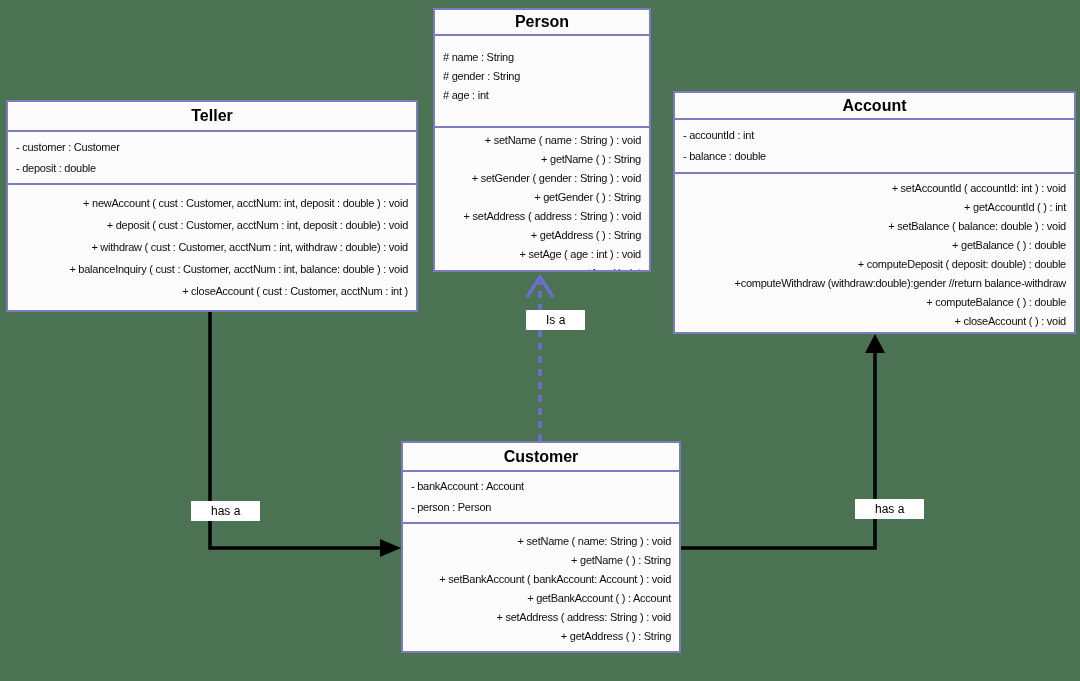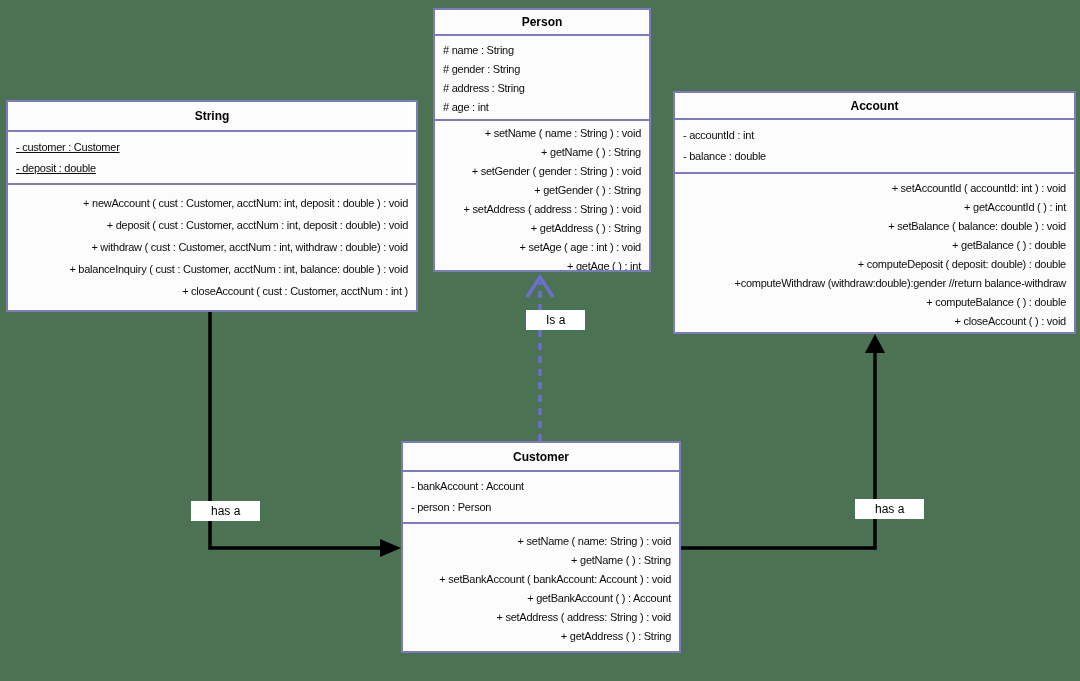--- a/index.html
+++ b/index.html
@@ -17,21 +17,21 @@
     position:absolute;
     background:#fcfcfd;
     border:2px solid #7b7bbd;
     box-sizing:border-box;
     display:flex;flex-direction:column;
     box-shadow:0 0 0 1px rgba(255,255,255,0.25) inset;
   }
   .uml-title{
     box-sizing:border-box;
     border-bottom:2px solid #7b7bbd;
-    font-size:12px;font-weight:bold;color:#000;
+    font-size:16px;font-weight:bold;color:#000;
     display:flex;align-items:center;justify-content:center;
     flex:0 0 auto;
   }
   .uml-attrs{
     box-sizing:border-box;
     border-bottom:2px solid #7b7bbd;
     overflow:hidden;
     flex:0 0 auto;
   }
   .uml-methods{
@@ -44,28 +44,28 @@
     font-size:11px;color:#0c0c0c;
     letter-spacing:-0.25px;
     white-space:nowrap;
     line-height:19px;
   }
 
   
   #box-teller{left:6px;top:100px;width:412px;height:212px;}
   #box-teller .uml-title{height:30px;}
   #box-teller .uml-attrs{height:53px;padding:5px 8px 0;}
-  #box-teller .uml-attrs .member{line-height:21px;text-decoration:underline;}
+  #box-teller .uml-attrs .member{line-height:21px;}
   #box-teller .uml-methods{padding:7px 8px 13px;}
   #box-teller .uml-methods .member{line-height:22px;}
 
   
   #box-person{left:433px;top:8px;width:218px;height:264px;}
   #box-person .uml-title{height:26px;}
-  #box-person .uml-attrs{height:85px;padding:5px 8px 0;}
+  #box-person .uml-attrs{height:85px;padding:5px 8px 0;margin-top:7px;}
   #box-person .uml-methods{padding:3px 8px 0;}
 
   
   #box-account{left:673px;top:91px;width:403px;height:243px;}
   #box-account .uml-title{height:27px;}
   #box-account .uml-attrs{height:54px;padding:5px 8px 0;}
   #box-account .uml-attrs .member{line-height:21px;}
   #box-account .uml-methods{padding:5px 8px 0;}
 
   
@@ -104,40 +104,39 @@
       <polygon points="875,334 865,353 885,353" fill="#000000"></polygon>
     </g>
 
     <g>
       <line x1="540" y1="441" x2="540" y2="282" stroke-width="3.5" stroke-dasharray="7 6" stroke="#6e6ed2"></line>
       <polyline points="527,297 540,277 553,297" fill="none" stroke-width="3.5" stroke="#6e6ed2"></polyline>
     </g>
   </svg>
 
   <div class="uml-class" id="box-teller">
-    <div class="uml-title">String</div>
+    <div class="uml-title">Teller</div>
     <div class="uml-attrs">
       <div class="member">- customer : Customer</div>
       <div class="member">- deposit : double</div>
     </div>
     <div class="uml-methods">
       <div class="member">+ newAccount ( cust : Customer, acctNum: int, deposit : double ) : void</div>
       <div class="member">+ deposit ( cust : Customer, acctNum : int, deposit : double) : void</div>
       <div class="member">+ withdraw ( cust : Customer, acctNum : int, withdraw : double) : void</div>
       <div class="member">+ balanceInquiry ( cust : Customer, acctNum : int, balance: double ) : void</div>
       <div class="member">+ closeAccount ( cust : Customer, acctNum : int )</div>
     </div>
   </div>
 
   <div class="uml-class" id="box-person">
     <div class="uml-title">Person</div>
     <div class="uml-attrs">
       <div class="member"># name : String</div>
       <div class="member"># gender : String</div>
-      <div class="member"># address : String</div>
       <div class="member"># age : int</div>
     </div>
     <div class="uml-methods">
       <div class="member">+ setName ( name : String ) : void</div>
       <div class="member">+ getName ( ) : String</div>
       <div class="member">+ setGender ( gender : String ) : void</div>
       <div class="member">+ getGender ( ) : String</div>
       <div class="member">+ setAddress ( address : String ) : void</div>
       <div class="member">+ getAddress ( ) : String</div>
       <div class="member">+ setAge ( age : int ) : void</div>

